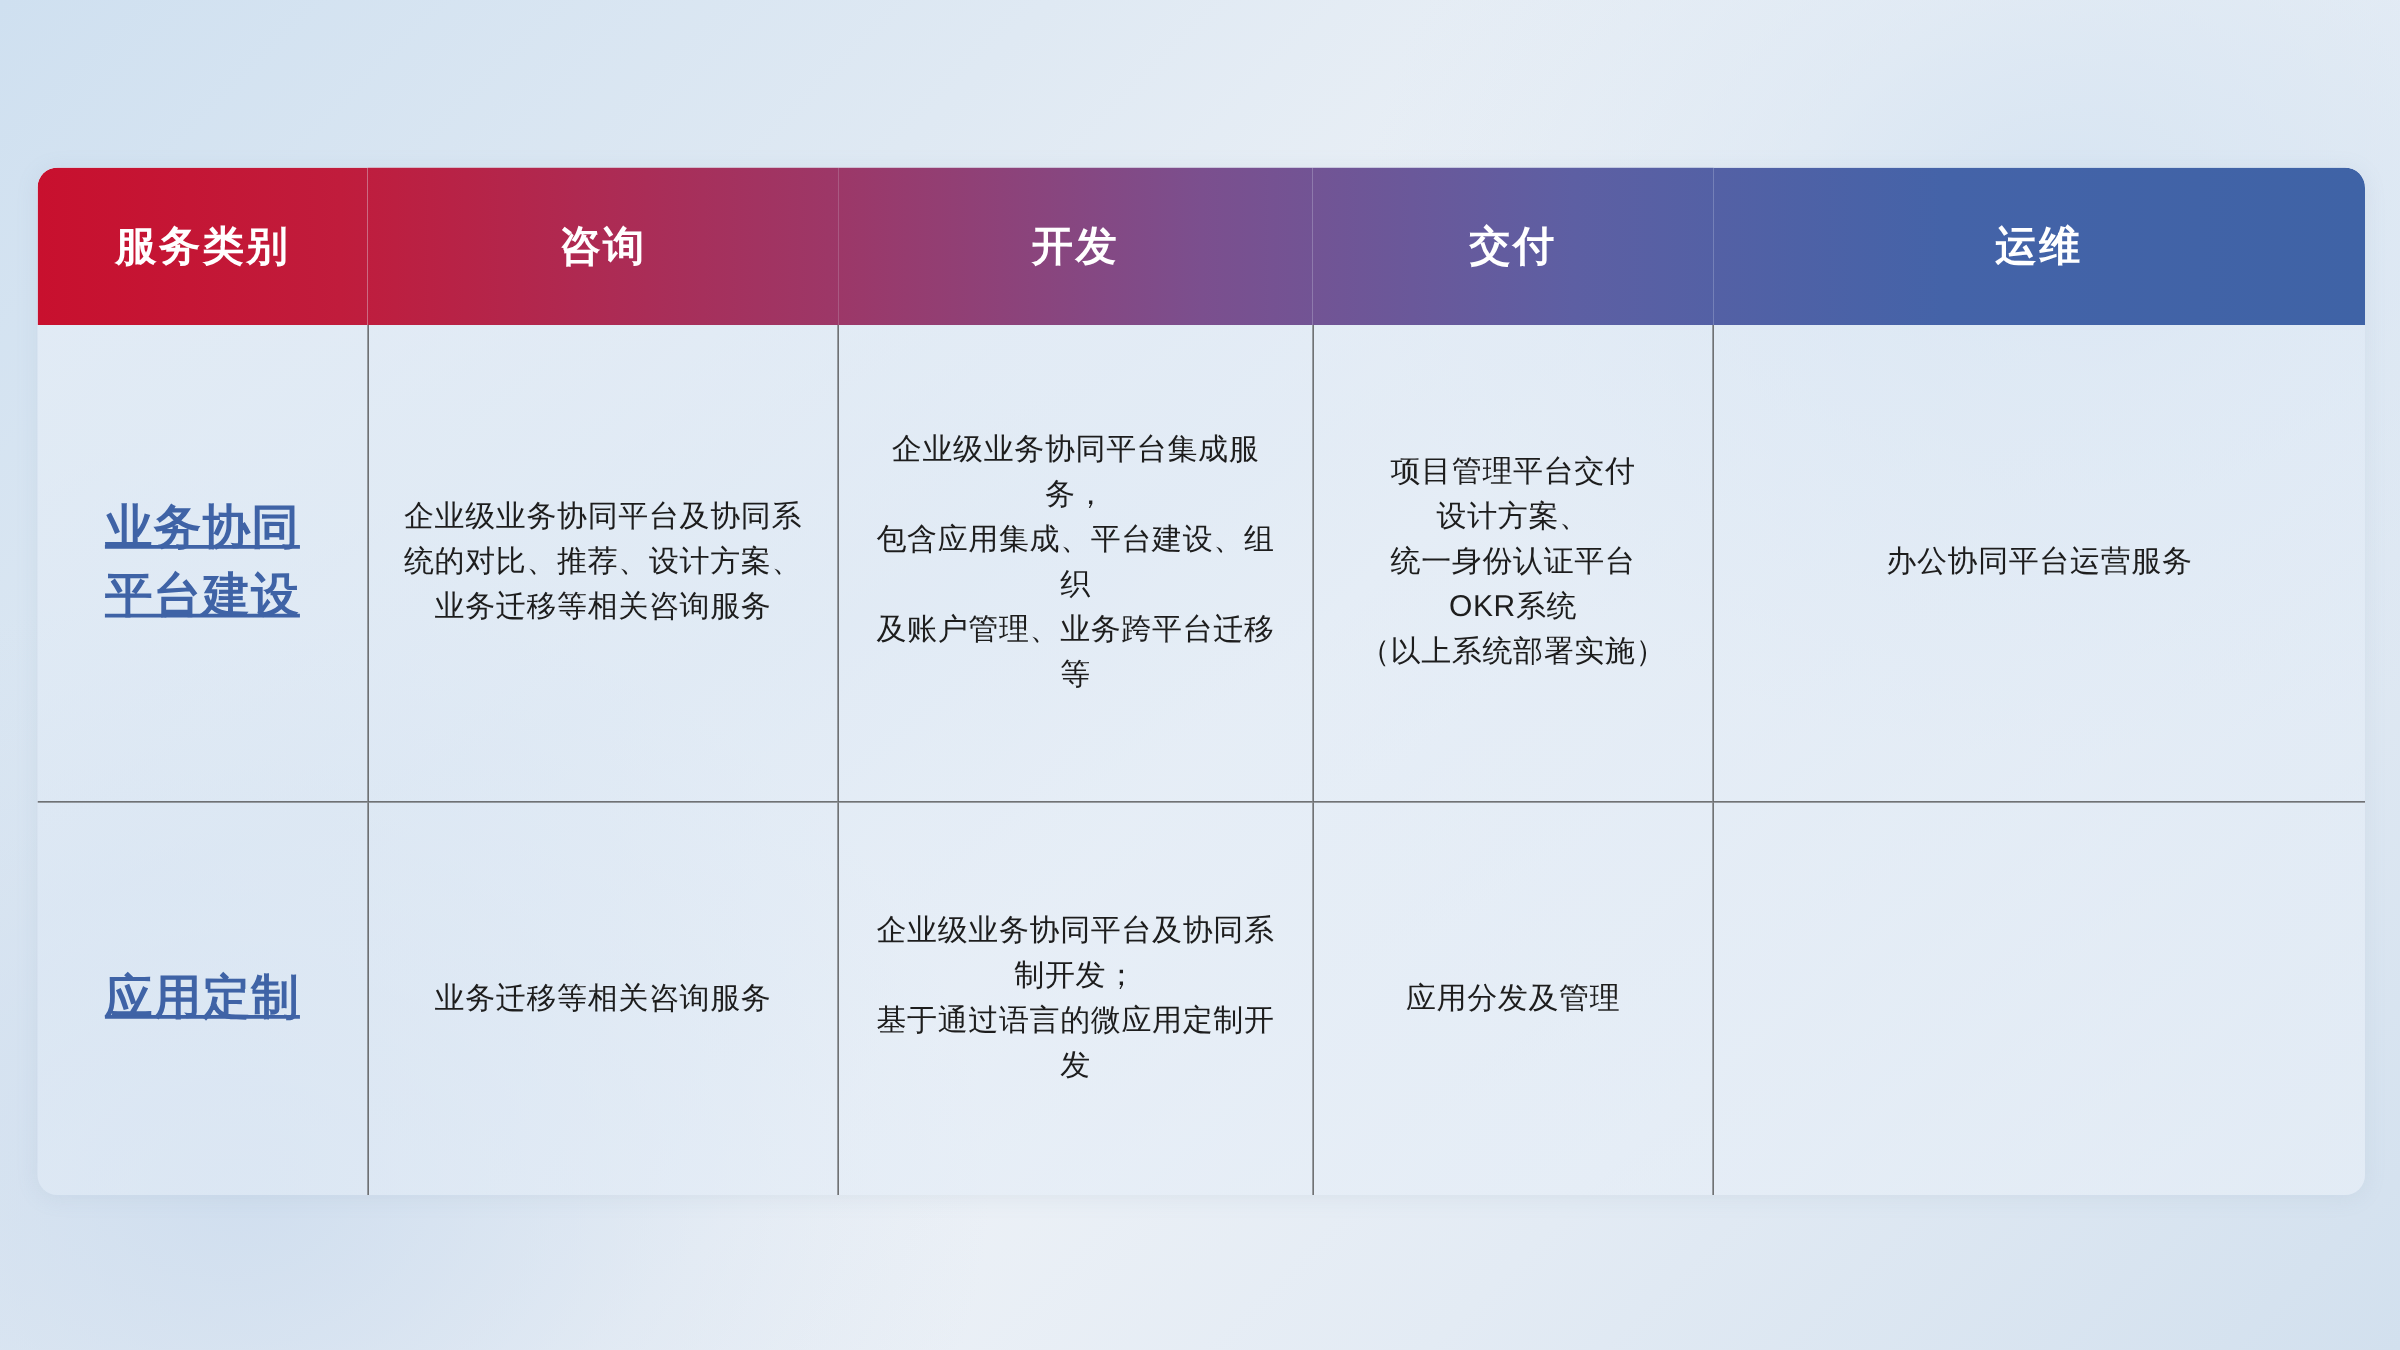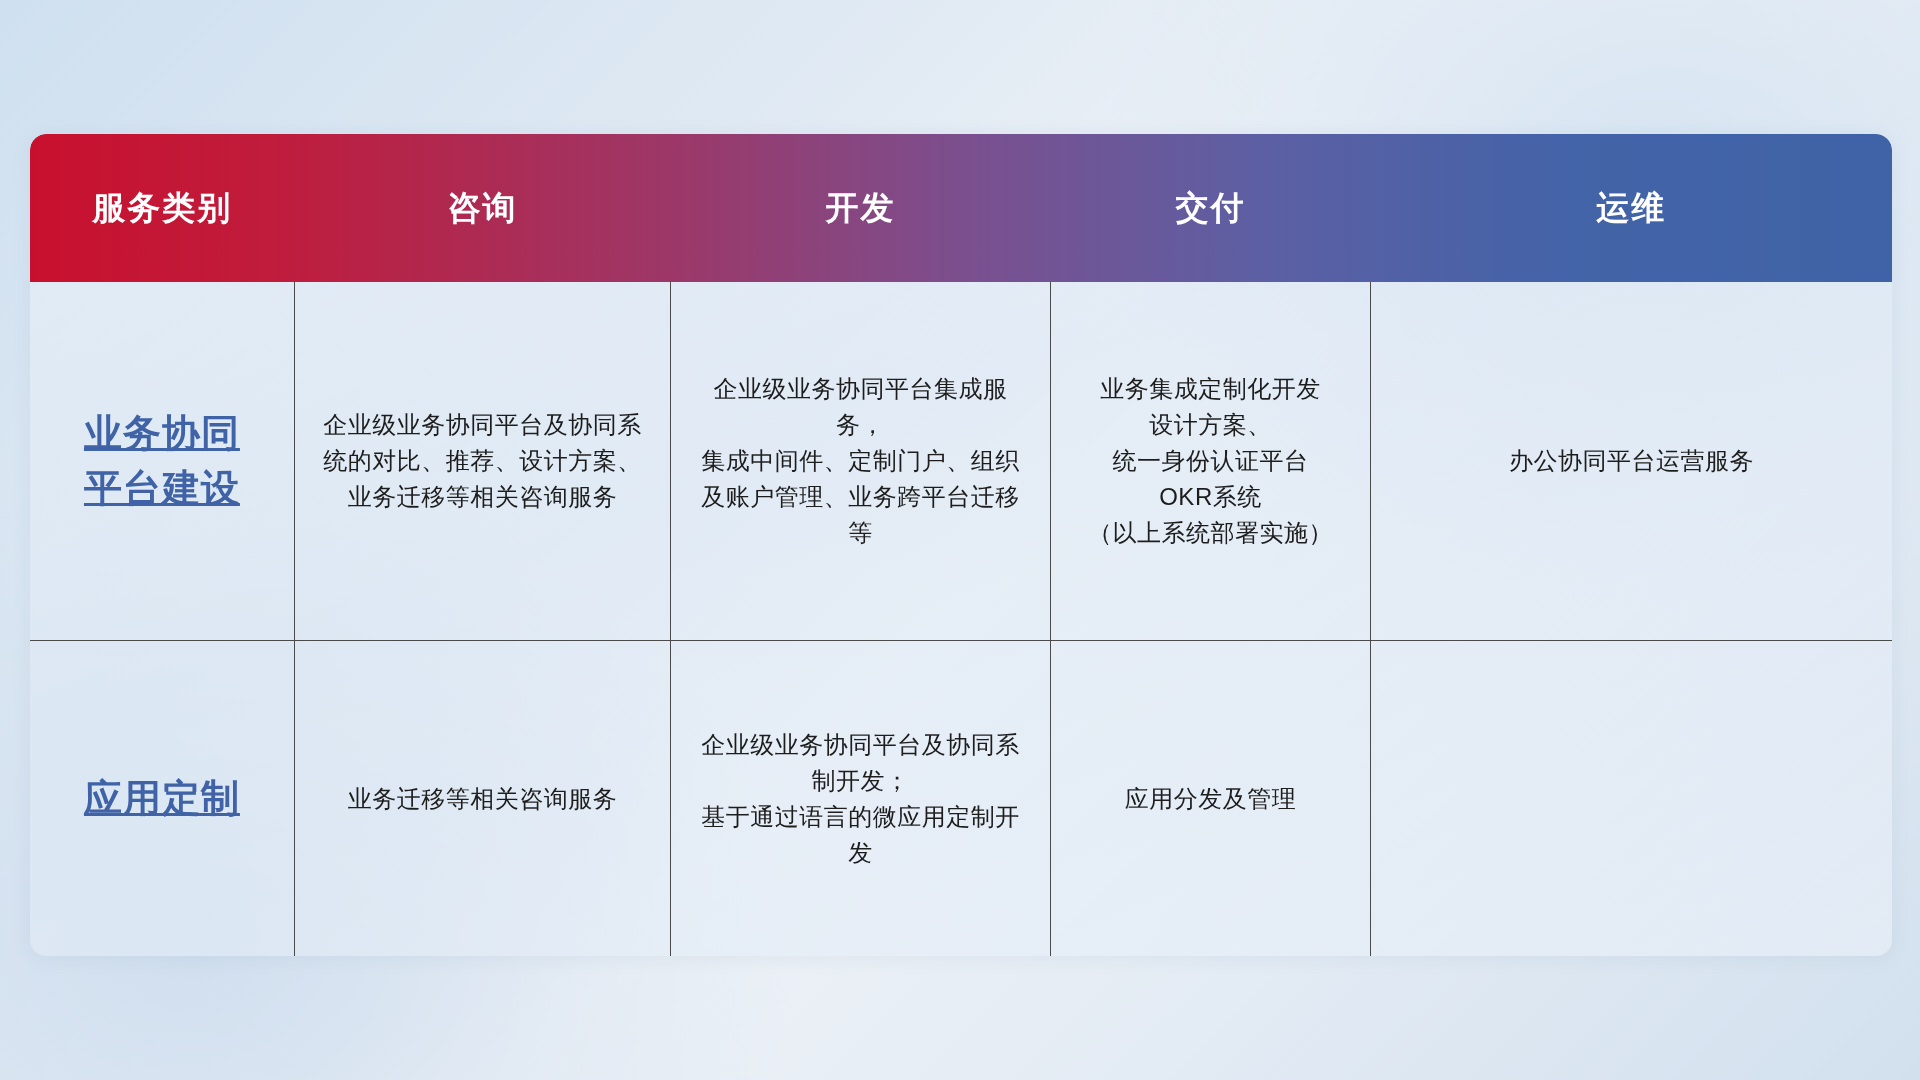--- a/index.html
+++ b/index.html
@@ -41,21 +41,21 @@
     border-collapse: collapse;
     table-layout: fixed;
   }
 
   thead th {
     height: 124px;
     color: #ffffff;
     font-size: 33px;
     font-weight: bold;
     letter-spacing: 2px;
-    padding: 12px;
+    padding: 1px;
     border: none;
   }
 
   thead tr {
     background: linear-gradient(90deg, #c8102e 0%, #c01c3c 13%, #9d3767 34%, #7b4f8e 50%, #5d5fa3 66%, #4463a8 82%, #3f63a6 100%);
   }
 
   
   thead th:first-child { border-top-left-radius: 16px; }
   thead th:last-child  { border-top-right-radius: 16px; text-align: center; }
@@ -115,25 +115,25 @@
             <span class="cell-line">业务协同</span>
             <span class="cell-line">平台建设</span>
           </td>
           <td>
             <span class="cell-line">企业级业务协同平台及协同系</span>
             <span class="cell-line">统的对比、推荐、设计方案、</span>
             <span class="cell-line">业务迁移等相关咨询服务</span>
           </td>
           <td>
             <span class="cell-line">企业级业务协同平台集成服务，</span>
-            <span class="cell-line">集成中间件、定制门户、组织</span>
+            <span class="cell-line">包含应用集成、平台建设、组织</span>
             <span class="cell-line">及账户管理、业务跨平台迁移等</span>
           </td>
           <td>
-            <span class="cell-line">业务集成定制化开发</span>
+            <span class="cell-line">项目管理平台交付</span>
             <span class="cell-line">设计方案、</span>
             <span class="cell-line">统一身份认证平台</span>
             <span class="cell-line">OKR系统</span>
             <span class="cell-line">（以上系统部署实施）</span>
           </td>
           <td>
             <span class="cell-line">办公协同平台运营服务</span>
           </td>
         </tr>
 

